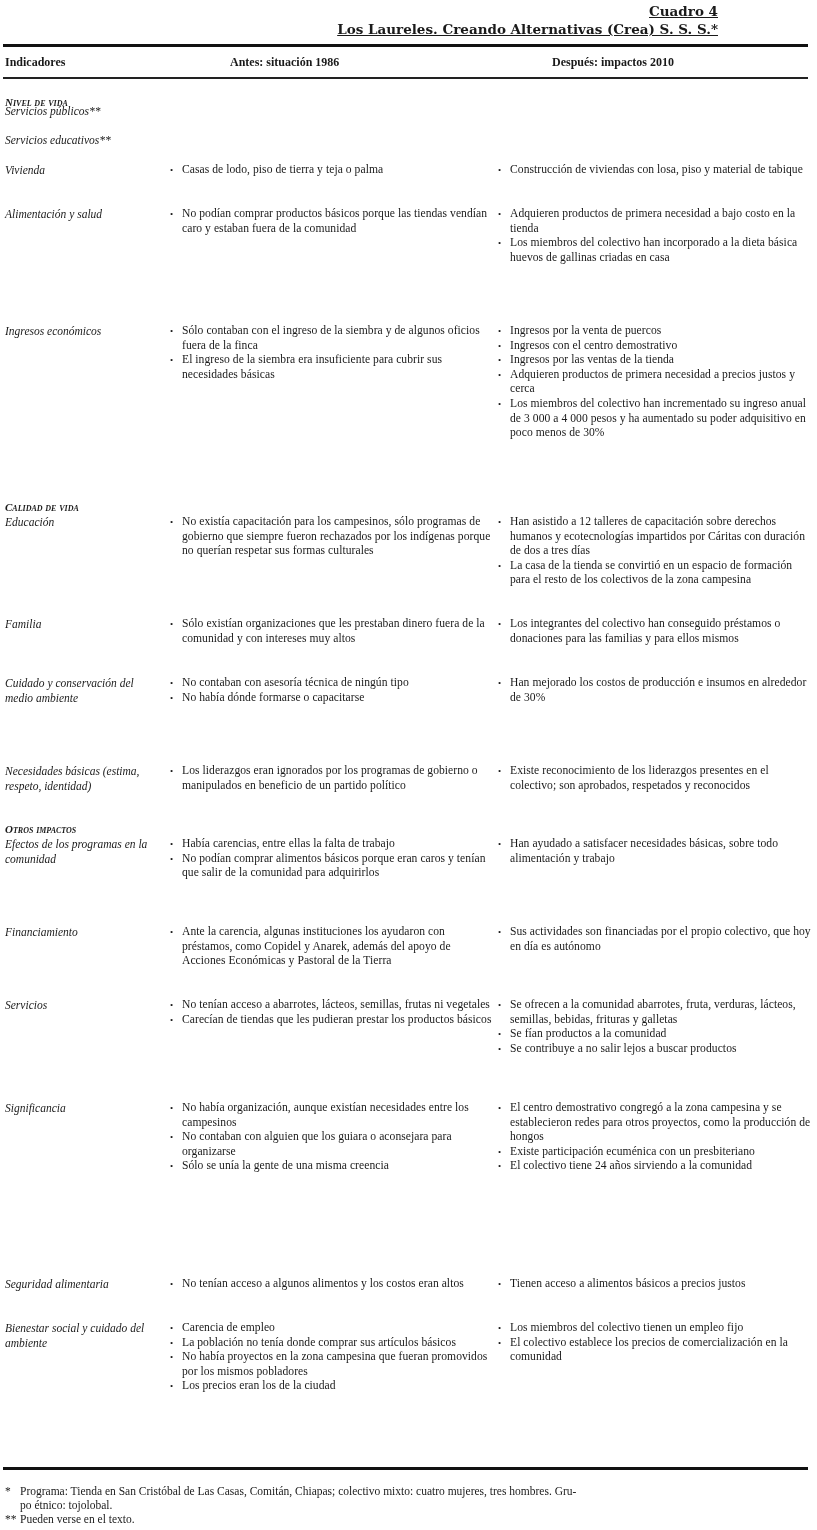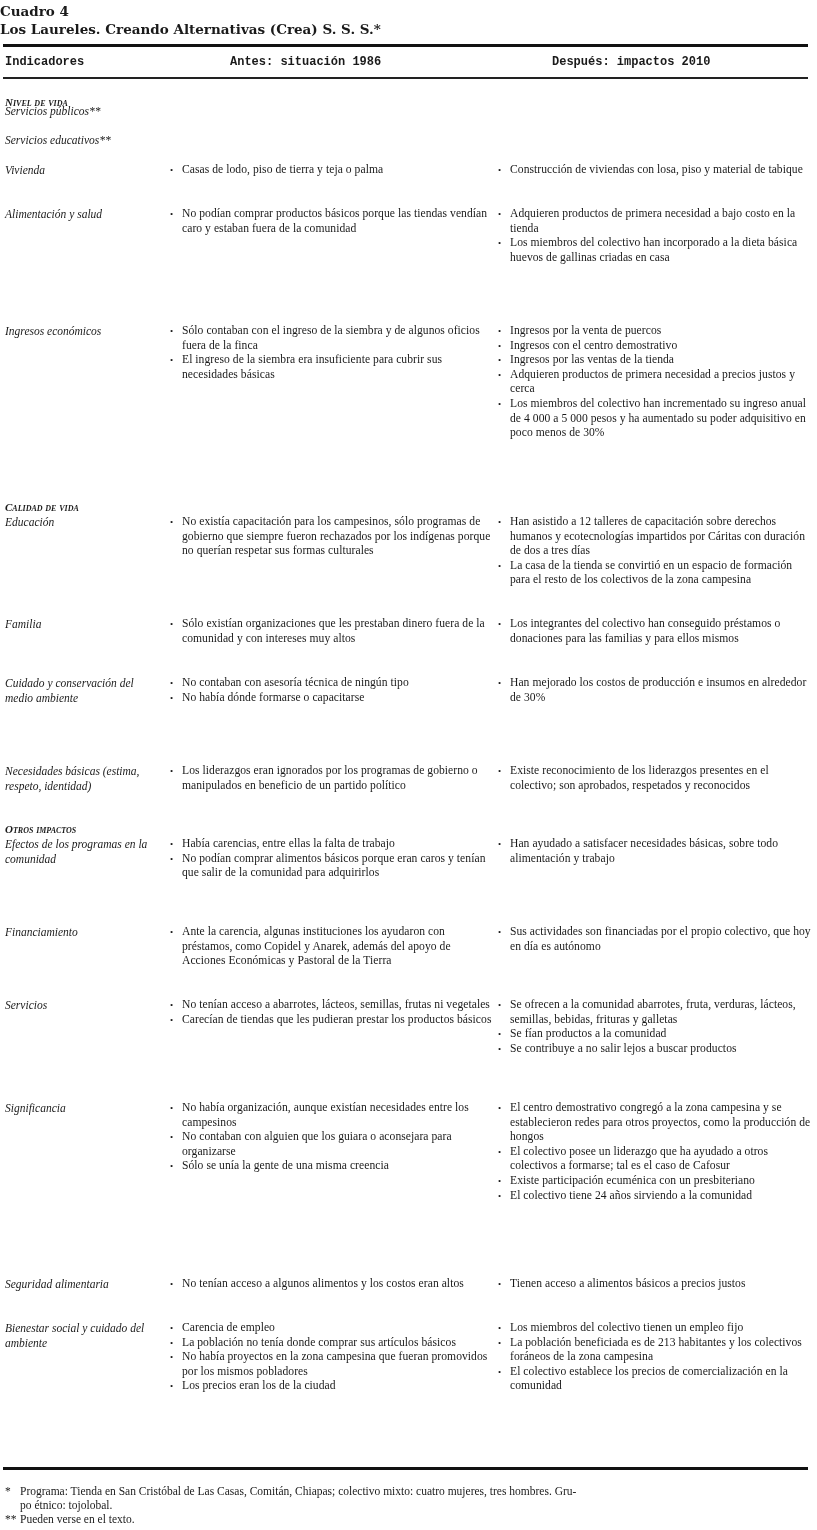--- a/index.html
+++ b/index.html
@@ -3,29 +3,30 @@
 <meta charset="utf-8">
 <style>
   html, body { margin: 0; padding: 0; background: #ffffff; }
   body {
     width: 817px; height: 1530px; position: relative; overflow: hidden;
     font-family: "DejaVu Serif", "Liberation Serif", serif;
     color: #1a1a1a;
   }
   .page { position: absolute; left: 0; top: 0; width: 817px; }
   .title {
-    position: absolute; left: 0; width: 718px; text-align: left;
+    position: absolute; left: 0; width: 718px; text-align: right;
     font-weight: bold; font-size: 13.5px; line-height: 17px;
     font-family: "DejaVu Serif", serif;
+    text-decoration: underline;
   }
   .rule-thick { position: absolute; left: 3px; width: 805px; height: 3px; background: #111; }
   .rule-thin { position: absolute; left: 3px; width: 805px; height: 1.5px; background: #222; }
   .hdr {
     position: absolute; top: 55px; font-weight: bold; font-size: 12px; line-height: 15px;
-    font-family: Liberation Mono, monospace;
+    font-family: Liberation Serif, serif;
   }
   .row { position: absolute; left: 0; width: 817px; }
   .ind {
     position: absolute; left: 5px; width: 150px; font-style: italic;
     font-size: 11.5px; line-height: 14.6px; font-family: "Liberation Serif", serif;
   }
   .section {
     position: absolute; left: 5px; font-style: italic; font-weight: bold;
     font-size: 11px; line-height: 14px; font-variant: small-caps;
     font-family: "Liberation Serif", serif;
@@ -96,21 +97,21 @@
         <div class="ind">Ingresos económicos</div>
         <ul class="col before">
           <li>Sólo contaban con el ingreso de la siembra y de algunos oficios fuera de la finca</li>
           <li>El ingreso de la siembra era insuficiente para cubrir sus necesidades básicas</li>
         </ul>
         <ul class="col after">
           <li>Ingresos por la venta de puercos</li>
           <li>Ingresos con el centro demostrativo</li>
           <li>Ingresos por las ventas de la tienda</li>
           <li>Adquieren productos de primera necesidad a precios justos y cerca</li>
-          <li>Los miembros del colectivo han incrementado su ingreso anual de 4 000 a 5 000 pesos y ha aumentado su poder adquisitivo en poco menos de 30%</li>
+          <li>Los miembros del colectivo han incrementado su ingreso anual de 3 000 a 4 000 pesos y ha aumentado su poder adquisitivo en poco menos de 30%</li>
         </ul>
       </div>
       <div class="section" style="top: 500px;">Calidad de vida</div>
       <div class="row" style="top: 515px;">
         <div class="ind">Educación</div>
         <ul class="col before">
           <li>No existía capacitación para los campesinos, sólo programas de gobierno que siempre fueron rechazados por los indígenas porque no querían respetar sus formas culturales</li>
         </ul>
         <ul class="col after">
           <li>Han asistido a 12 talleres de capacitación sobre derechos humanos y ecotecnologías impartidos por Cáritas con duración de dos a tres días</li>
@@ -179,21 +180,20 @@
       </div>
       <div class="row" style="top: 1101px;">
         <div class="ind">Significancia</div>
         <ul class="col before">
           <li>No había organización, aunque existían necesidades entre los campesinos</li>
           <li>No contaban con alguien que los guiara o aconsejara para organizarse</li>
           <li>Sólo se unía la gente de una misma creencia</li>
         </ul>
         <ul class="col after">
           <li>El centro demostrativo congregó a la zona campesina y se establecieron redes para otros proyectos, como la producción de hongos</li>
-          <li>El colectivo posee un liderazgo que ha ayudado a otros colectivos a formarse; tal es el caso de Cafosur</li>
           <li>Existe participación ecuménica con un presbiteriano</li>
           <li>El colectivo tiene 24 años sirviendo a la comunidad</li>
         </ul>
       </div>
       <div class="row" style="top: 1277px;">
         <div class="ind">Seguridad alimentaria</div>
         <ul class="col before">
           <li>No tenían acceso a algunos alimentos y los costos eran altos</li>
         </ul>
         <ul class="col after">
@@ -203,21 +203,20 @@
       <div class="row" style="top: 1321px;">
         <div class="ind">Bienestar social y cuidado del ambiente</div>
         <ul class="col before">
           <li>Carencia de empleo</li>
           <li>La población no tenía donde comprar sus artículos básicos</li>
           <li>No había proyectos en la zona campesina que fueran promovidos por los mismos pobladores</li>
           <li>Los precios eran los de la ciudad</li>
         </ul>
         <ul class="col after">
           <li>Los miembros del colectivo tienen un empleo fijo</li>
-          <li>La población beneficiada es de 213 habitantes y los colectivos foráneos de la zona campesina</li>
           <li>El colectivo establece los precios de comercialización en la comunidad</li>
         </ul>
       </div>
     </div>
 
   <div class="rule-thick" style="top:1467px;"></div>
   <div class="foot" style="top:1484px;">
     <div><span class="mark">*</span><span>Programa: Tienda en San Cristóbal de Las Casas, Comitán, Chiapas; colectivo mixto: cuatro mujeres, tres hombres. Gru-</span></div>
     <div class="cont">po étnico: tojolobal.</div>
   </div>

